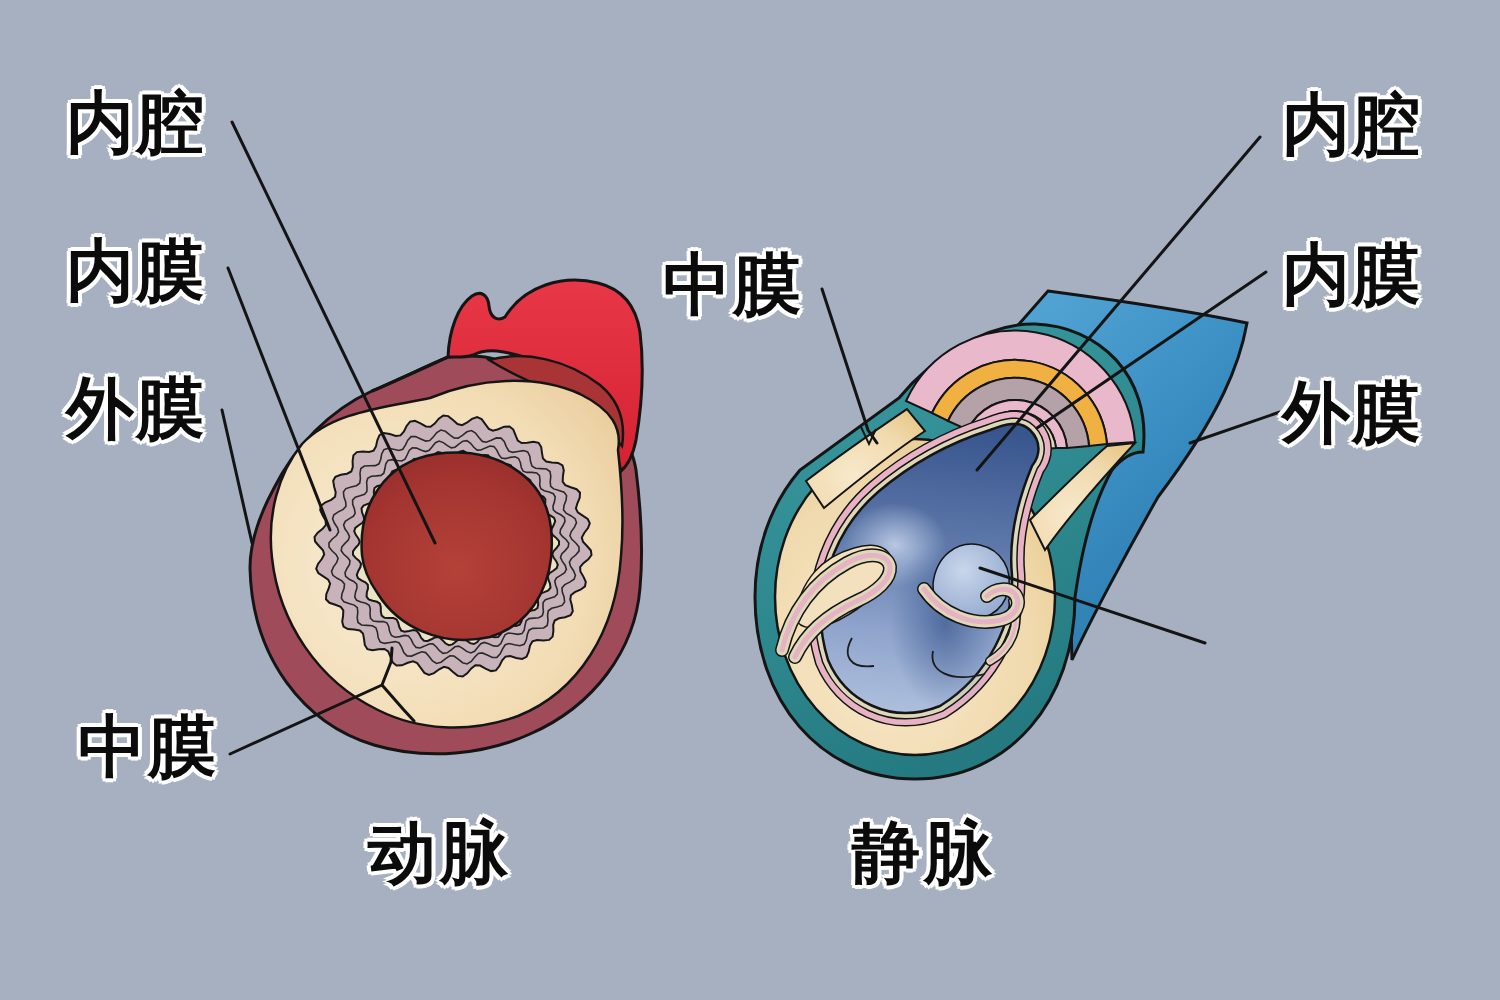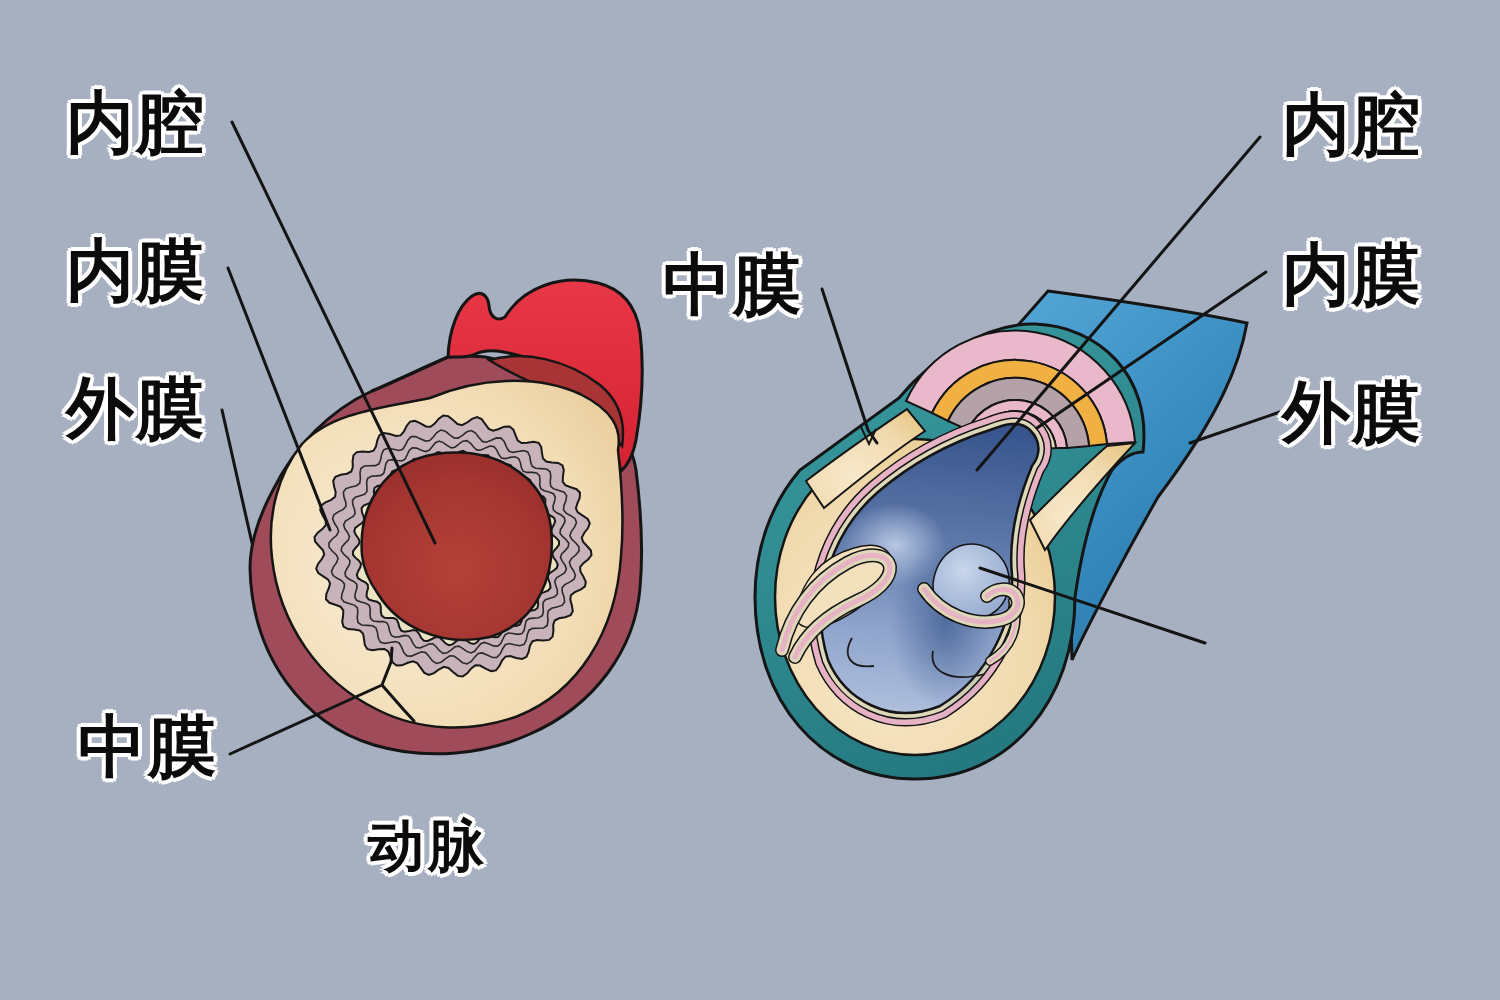--- a/index.html
+++ b/index.html
@@ -3,21 +3,21 @@
 <meta charset="utf-8">
 <style>
   html,body{margin:0;padding:0;background:#a6b0c1;}
   .stage{position:relative;width:1500px;height:1000px;overflow:hidden;background:#a6b0c1;
          font-family:"Liberation Sans", sans-serif;text-align:right;}
   .stage svg{position:absolute;left:0;top:0;}
   .lbl{position:absolute;font-weight:700;color:#0b0b0b;font-size:68px;letter-spacing:2px;line-height:1;
        white-space:nowrap;
        text-shadow:-3px -3px 0 #fff,3px -3px 0 #fff,-3px 3px 0 #fff,3px 3px 0 #fff,
                    -4px 0 0 #fff,4px 0 0 #fff,0 -4px 0 #fff,0 4px 0 #fff;}
-  .ttl{font-size:56px;letter-spacing:4px;}
+  .ttl{font-size:68px;letter-spacing:4px;}
 </style>
 </head>
 <body>
 
 <div class="stage">
 
 <svg width="1500" height="1000" viewBox="0 0 1500 1000">
   <defs>
     <radialGradient id="gArteryCream" cx="38%" cy="52%" r="75%">
       <stop offset="0%" stop-color="#f9eed8"></stop>
@@ -227,14 +227,15 @@
 <div class="lbl" style="left:66px;top:88px">内腔</div>
 <div class="lbl" style="left:66px;top:236px">内膜</div>
 <div class="lbl" style="left:66px;top:374px">外膜</div>
 <div class="lbl" style="left:78px;top:712px">中膜</div>
 <div class="lbl ttl" style="left:368px;top:818px">动脉</div>
 
 <div class="lbl" style="left:663px;top:250px">中膜</div>
 <div class="lbl" style="left:1282px;top:90px">内腔</div>
 <div class="lbl" style="left:1282px;top:240px">内膜</div>
 <div class="lbl" style="left:1282px;top:378px">外膜</div>
+<div class="lbl ttl" style="left:852px;top:818px">静脉</div>
 
 </div>
 
 </body></html>

